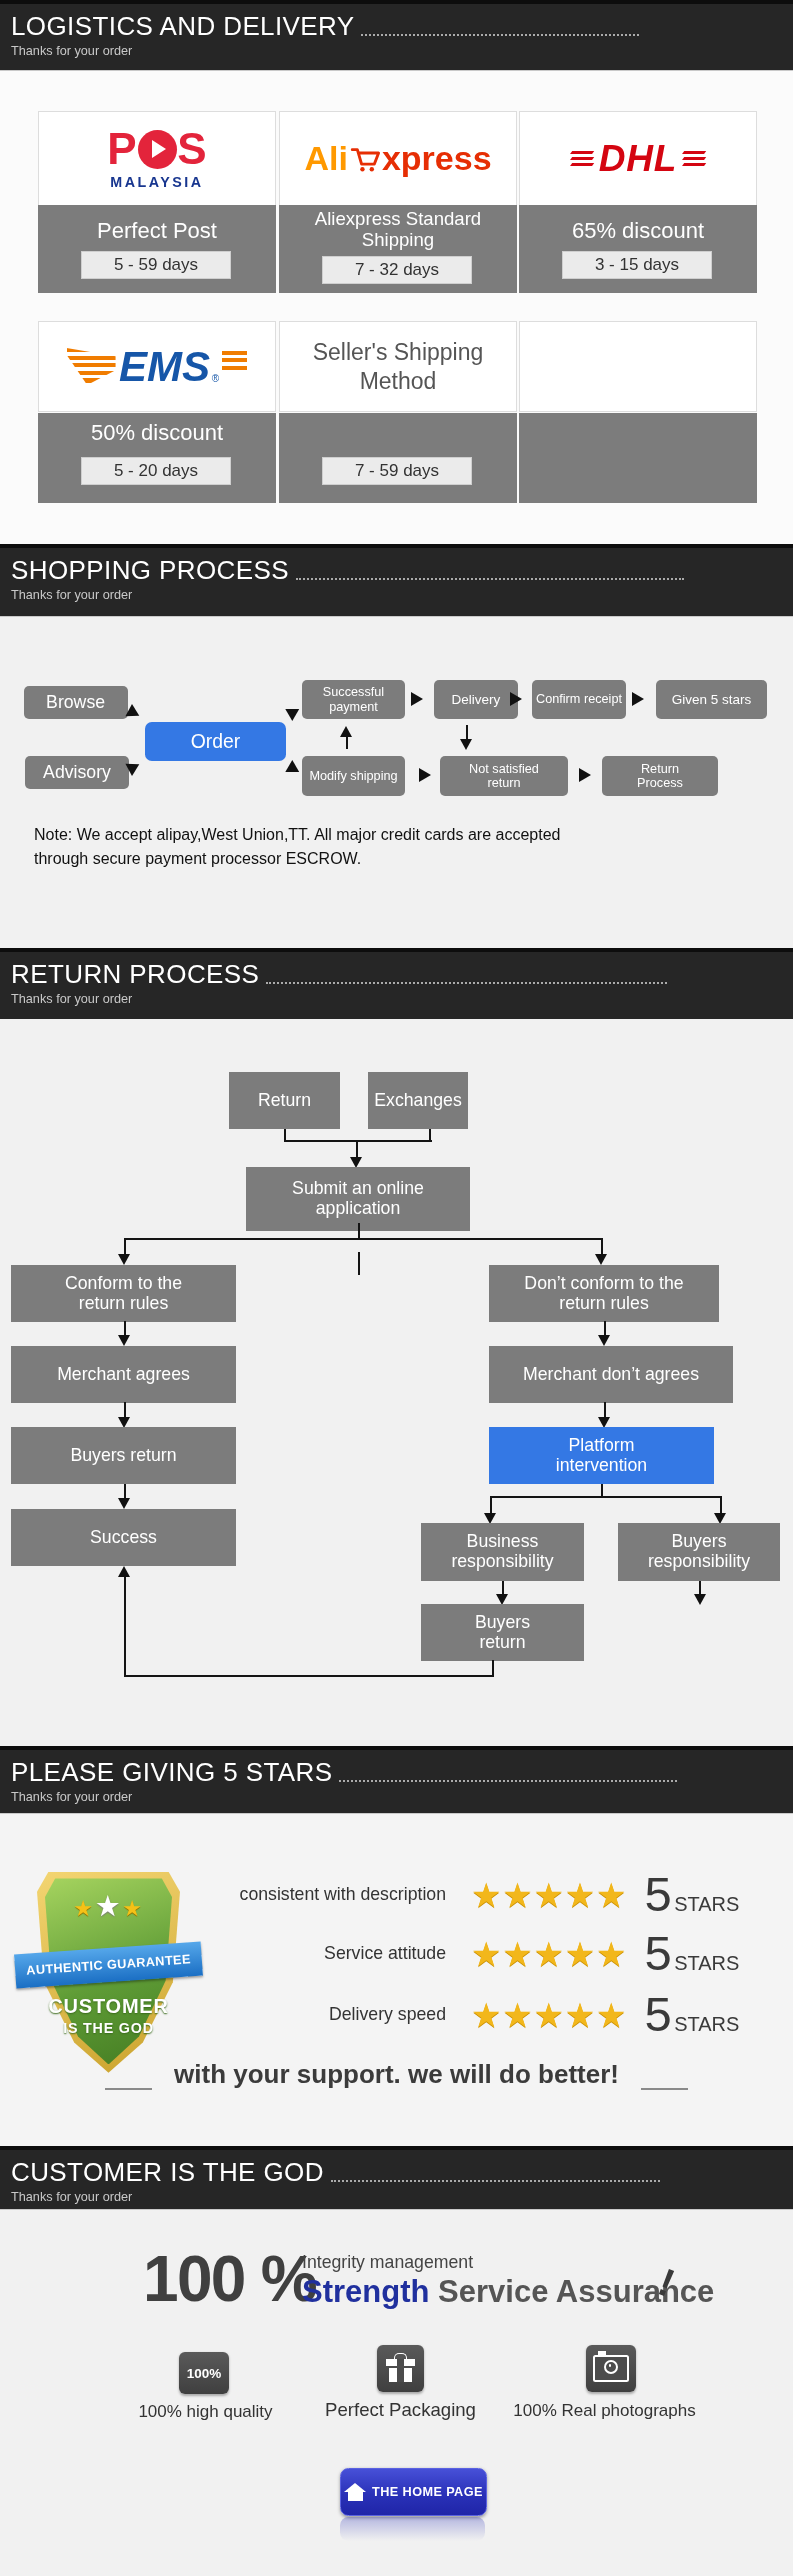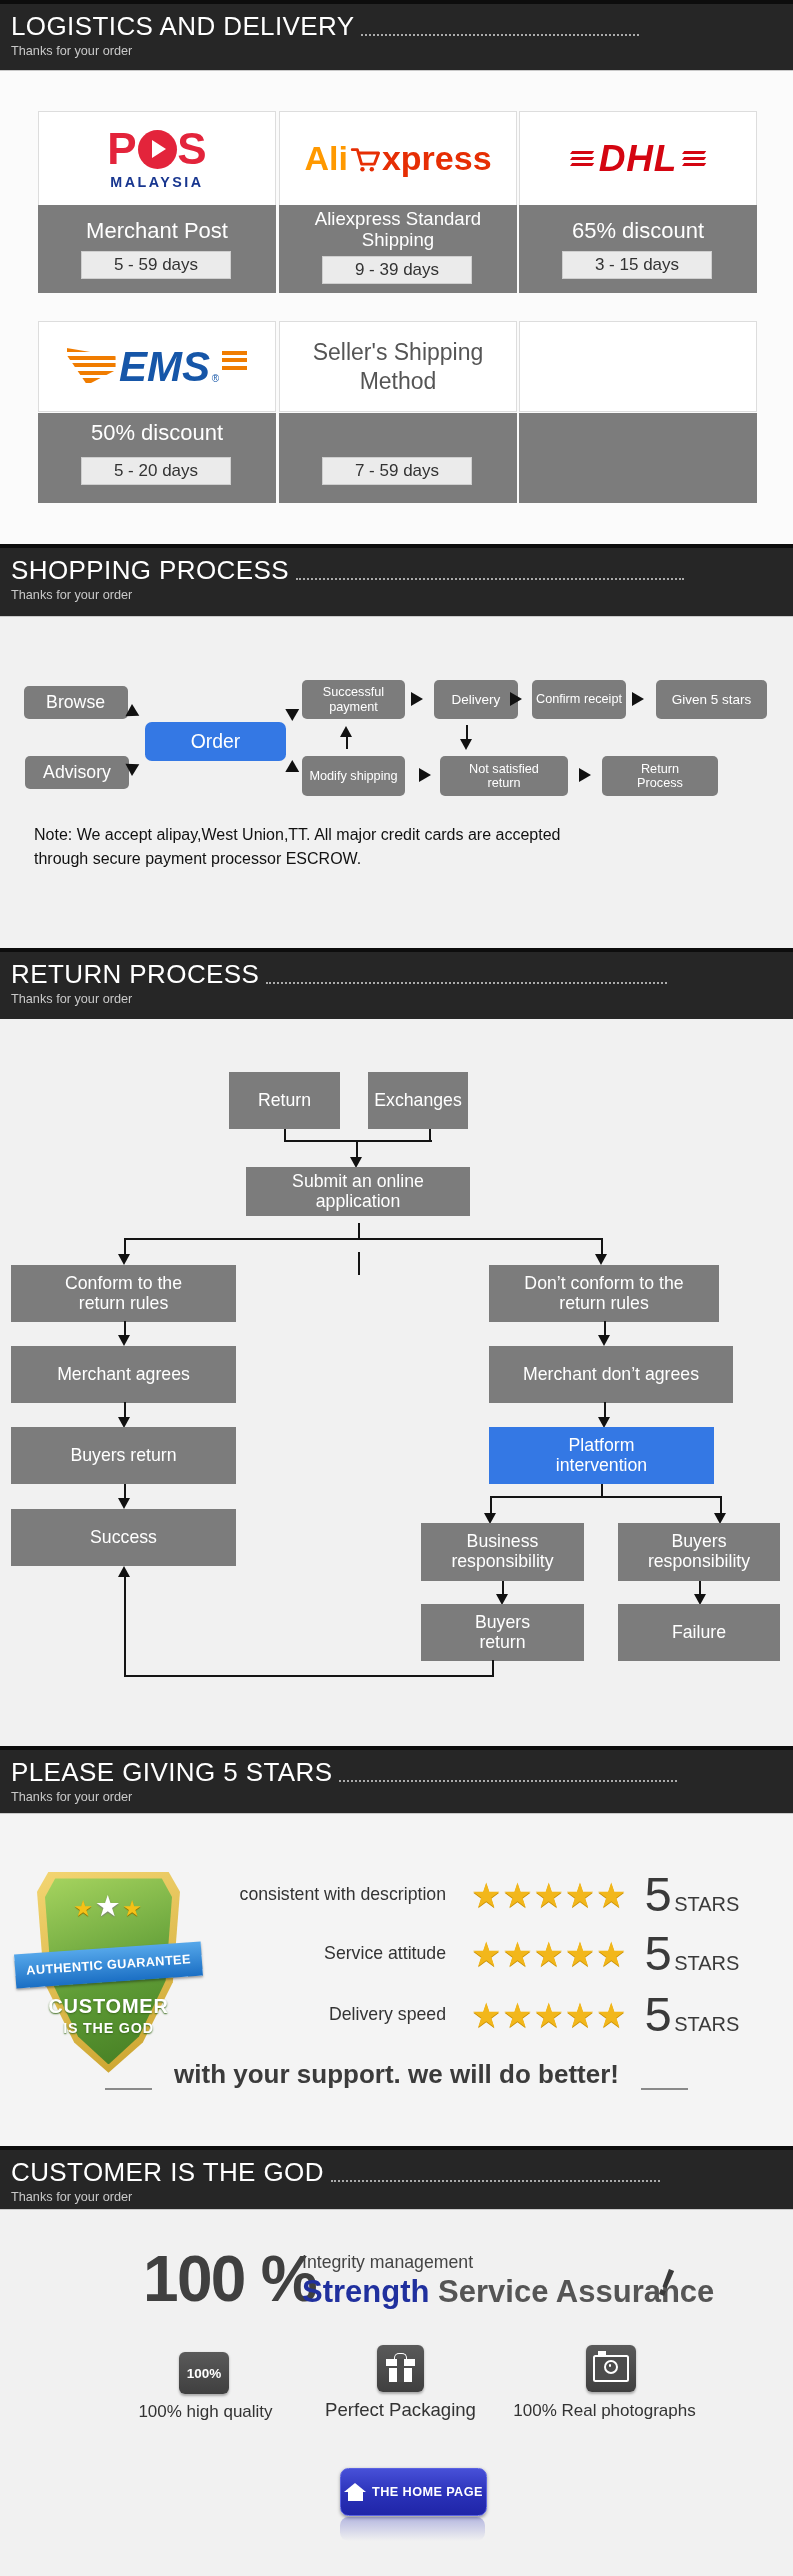--- a/index.html
+++ b/index.html
@@ -167,26 +167,26 @@
         <span class="dhl-t">DHL</span>
         <span class="speedbars">
             <b></b>
             <b></b>
             <b></b>
           </span>
       </div>
     </div>
 
     <div class="cellg" style="left:38px;top:134px;height:88px;">
-      <div class="glabel" style="top:13.5px;">Merchant Post</div>
+      <div class="glabel" style="top:13.5px;">Perfect Post</div>
       <div class="daysbtn" style="top:46px;">5 - 59 days</div>
     </div>
     <div class="cellg" style="left:279px;top:134px;height:88px;">
       <div class="glabel small" style="top:4.2px;padding:0 17px;box-sizing:border-box;">Aliexpress Standard Shipping</div>
-      <div class="daysbtn" style="top:51px;">9 - 39 days</div>
+      <div class="daysbtn" style="top:51px;">7 - 32 days</div>
     </div>
     <div class="cellg" style="left:519px;top:134px;height:88px;">
       <div class="glabel" style="top:13.5px;">65% discount</div>
       <div class="daysbtn" style="top:46px;">3 - 15 days</div>
     </div>
 
     <div class="cellw" style="left:38px;top:250px;height:91px;">
       <div class="emslogo">
         <span class="ems-tri"></span>
         <span class="ems-t">EMS</span>
@@ -264,21 +264,21 @@
   <div class="sec" style="top:1019px;height:726px;background:#f1f1f1;">
     <div class="fbox" style="left:229px;top:53px;width:111px;height:57px;font-size:17.7px;">Return</div>
     <div class="fbox" style="left:368px;top:53px;width:100px;height:57px;font-size:17.7px;">Exchanges</div>
 
     <span class="vline" style="left:284px;top:110px;height:11.8px;"></span>
     <span class="vline" style="left:429px;top:110px;height:11.8px;"></span>
     <span class="hline" style="left:284px;top:121px;width:148px;"></span>
     <span class="vline" style="left:356px;top:121px;height:17.7px;"></span>
     <span class="tri-d" style="left:350px;top:138px;"></span>
 
-    <div class="fbox" style="left:246px;top:148px;width:224px;height:49px;font-size:17.7px;padding:0 34px;">Submit an online application</div>
+    <div class="fbox" style="left:246px;top:148px;width:224px;height:64px;font-size:17.7px;padding:0 34px;">Submit an online application</div>
 
     <span class="vline" style="left:358px;top:204px;height:15px;"></span>
     <span class="hline" style="left:124px;top:219px;width:478px;"></span>
     <span class="vline" style="left:124px;top:219px;height:17px;"></span>
     <span class="tri-d" style="left:118px;top:235px;"></span>
     <span class="vline" style="left:601px;top:219px;height:17px;"></span>
     <span class="tri-d" style="left:595px;top:235px;"></span>
     <span class="vline" style="left:358px;top:233px;height:23px;"></span>
 
     <div class="fbox" style="left:11px;top:246px;width:225px;height:57px;font-size:17.7px;padding:0 34px;">Conform to the return rules</div>
@@ -314,21 +314,20 @@
 
     <div class="fbox" style="left:421px;top:504px;width:163px;height:58px;font-size:17.7px;">Business responsibility</div>
     <div class="fbox" style="left:618px;top:504px;width:162px;height:58px;font-size:17.7px;">Buyers responsibility</div>
 
     <span class="vline" style="left:502px;top:562px;height:13.5px;"></span>
     <span class="tri-d" style="left:496px;top:575px;"></span>
     <span class="vline" style="left:699px;top:562px;height:13.5px;"></span>
     <span class="tri-d" style="left:694px;top:575px;"></span>
 
     <div class="fbox" style="left:421px;top:585px;width:163px;height:57px;font-size:17.7px;padding:0 38px;">Buyers return</div>
-    <div class="fbox" style="left:618px;top:585px;width:162px;height:57px;font-size:17.7px;">Failure</div>
 
     <span class="vline" style="left:492px;top:641px;height:15px;"></span>
     <span class="hline" style="left:124px;top:656px;width:370px;"></span>
     <span class="vline" style="left:124px;top:558px;height:99px;"></span>
     <span class="tri-u" style="left:118px;top:547px;"></span>
   </div>
 
   <div class="hdr" style="top:1746px;height:68px;">
     <div class="hdr-row">
       <span class="hdr-title">PLEASE GIVING 5 STARS</span>

